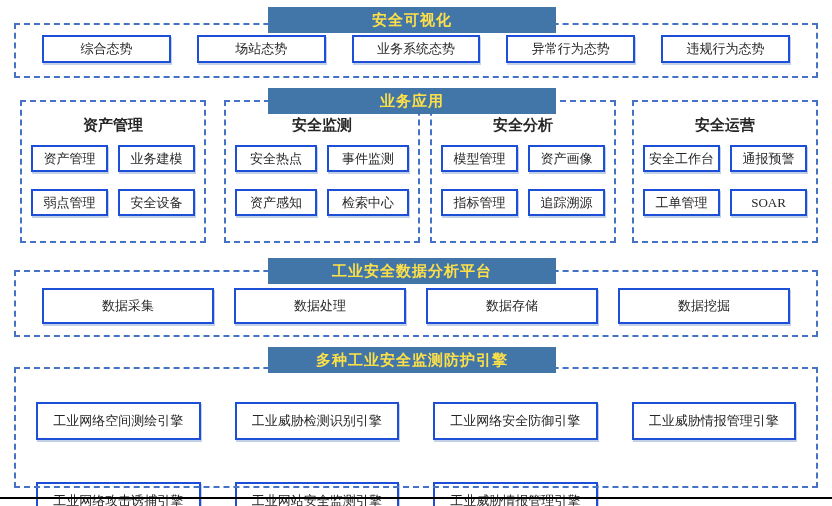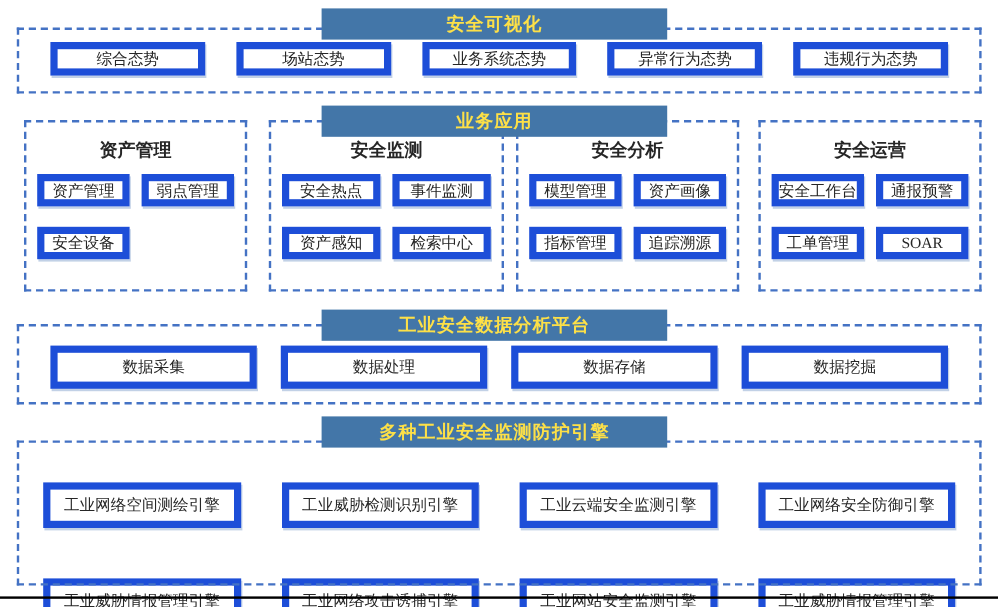--- a/index.html
+++ b/index.html
@@ -26,21 +26,21 @@
   .dashed{
     position:absolute;
     border:2px dashed #4472c4;
     background:transparent;
     box-sizing:border-box;
     z-index:1;
   }
   
   .box{
     background:#ffffff;
-    border:6px solid #1d4ed8;
+    border:2px solid #1d4ed8;
     box-shadow:1px 2px 0 0 rgba(79,124,184,0.35);
     display:flex;align-items:center;justify-content:center;
     font-size:13px;
     color:#262626;
     box-sizing:border-box;
     white-space:nowrap;
   }
   
   .row5{
     position:absolute;left:14px;top:23px;width:804px;height:55px;
@@ -108,20 +108,21 @@
     <div class="box">异常行为态势</div>
     <div class="box">违规行为态势</div>
   </div>
 
   <div class="hdr" style="top:88px">业务应用</div>
 
   <div class="group" style="left:20px">
     <div class="group-title">资产管理</div>
     <div class="group-grid">
       <div class="box">资产管理</div>
+      <div class="box">业务建模</div>
       <div class="box">弱点管理</div>
       <div class="box">安全设备</div>
     </div>
   </div>
 
   <div class="group" style="left:224px;width:196px">
     <div class="group-title">安全监测</div>
     <div class="group-grid">
       <div class="box">安全热点</div>
       <div class="box">事件监测</div>
@@ -157,21 +158,20 @@
     <div class="box">数据处理</div>
     <div class="box">数据存储</div>
     <div class="box">数据挖掘</div>
   </div>
 
   <div class="hdr" style="top:347px">多种工业安全监测防护引擎</div>
   <div class="dashed" style="left:14px;top:367px;width:804px;height:121px"></div>
   <div class="grid8">
     <div class="box">工业网络空间测绘引擎</div>
     <div class="box">工业威胁检测识别引擎</div>
-    <div class="box">工业云端安全监测引擎</div>
     <div class="box">工业网络安全防御引擎</div>
     <div class="box">工业威胁情报管理引擎</div>
     <div class="box">工业网络攻击诱捕引擎</div>
     <div class="box">工业网站安全监测引擎</div>
     <div class="box">工业威胁情报管理引擎</div>
   </div>
 
   <div class="bottom-line"></div>
 </div>
 

